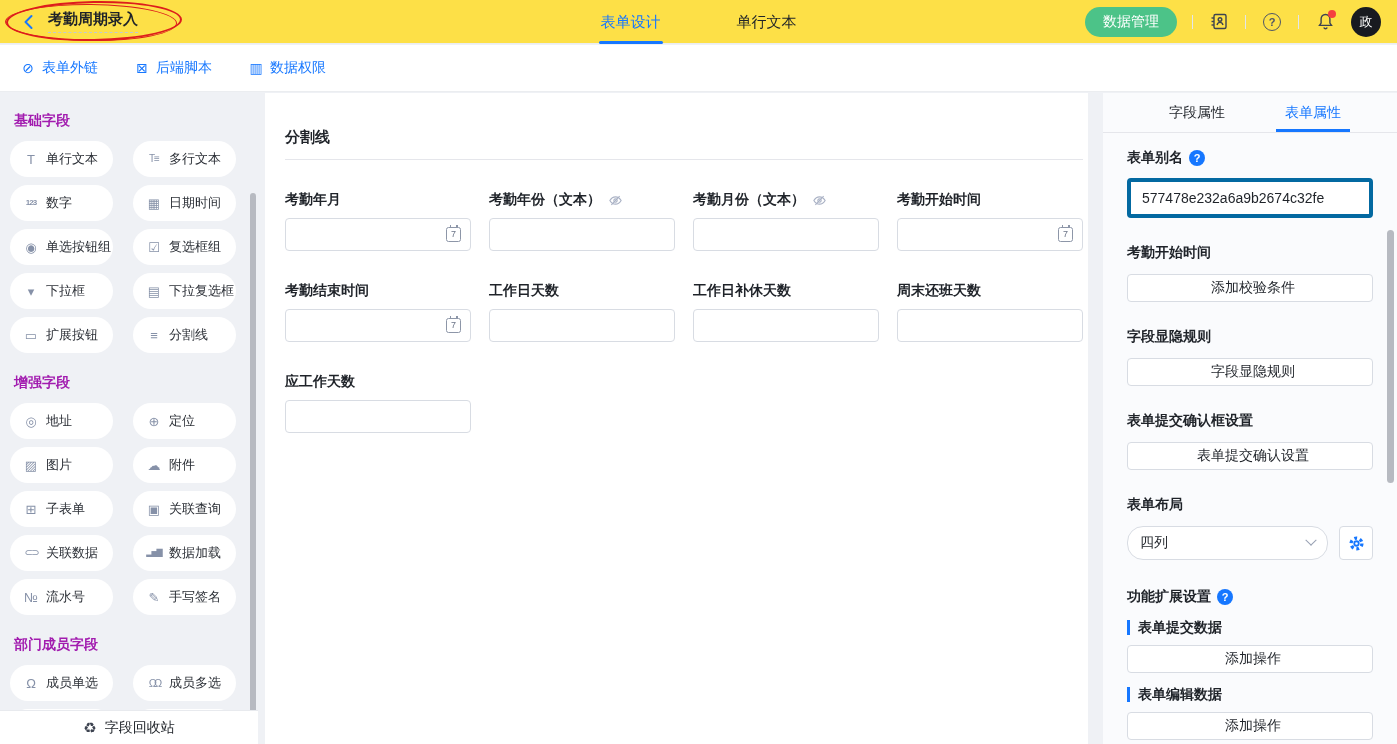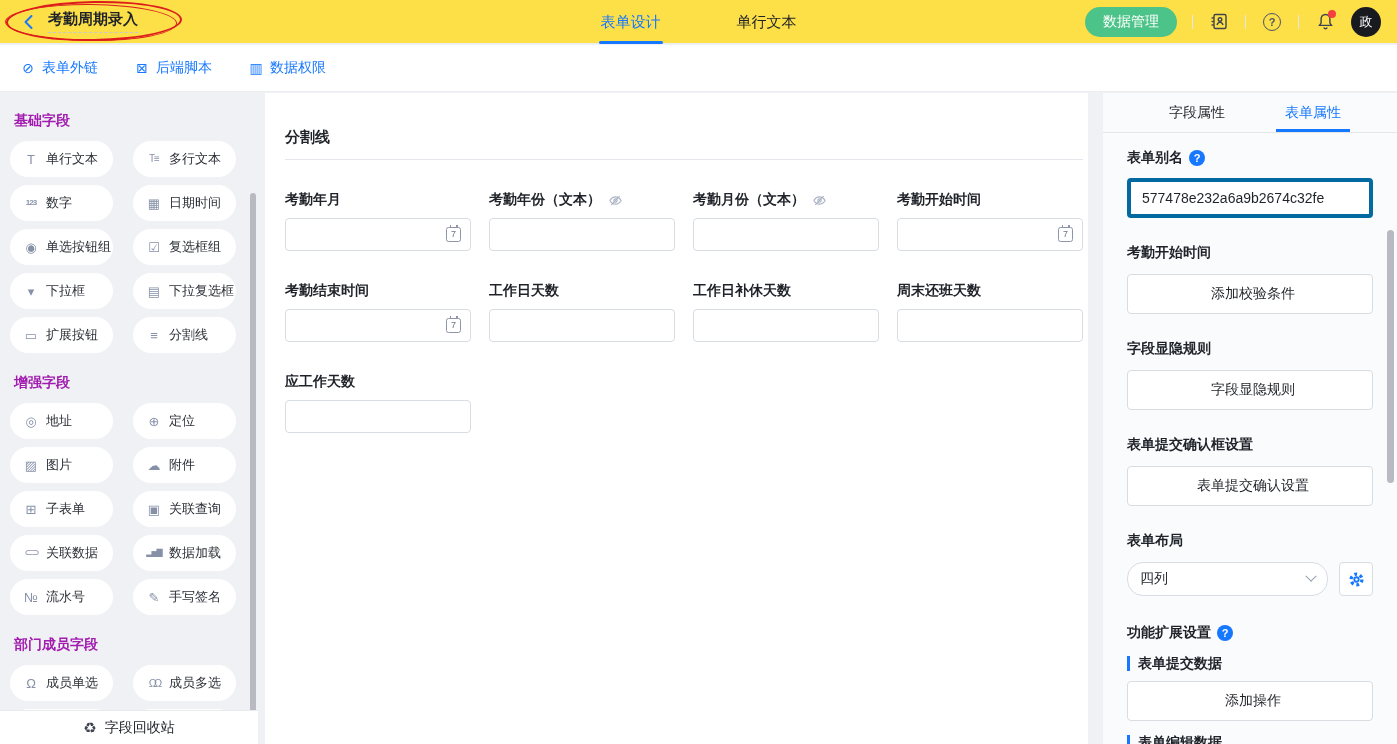--- a/index.html
+++ b/index.html
@@ -103,21 +103,21 @@
   .ptab.active::after { content:''; position:absolute; left:-9px; right:-9px; bottom:0;
     height:3px; background:#1677ff; }
   .panel-body { padding:16px 24px 0 24px; }
   .ptitle { font-size:14px; font-weight:700; color:#1f2329; display:flex; align-items:center; gap:6px; }
   .qmark { width:16px; height:16px; border-radius:50%; background:#1677ff; color:#fff;
     font-size:11px; font-weight:700; display:flex; align-items:center; justify-content:center; cursor:pointer; }
   .alias-input { margin-top:11px; width:100%; height:32px; background:#fff;
     border:4px solid #0369a1; border-radius:4px; padding:16px 11px; font-size:14px; color:#1f2329;
     font-family:"Liberation Sans","DejaVu Sans",sans-serif; }
   .panel-sections .ptitle { margin-top:26px; }
-  .pbtn { margin-top:12px; width:100%; height:40px; background:#fff; border:1px solid #d8dce3;
+  .pbtn { margin-top:12px; width:100%; height:28px; background:#fff; border:1px solid #d8dce3;
     border-radius:4px; display:flex; align-items:center; justify-content:center;
     font-size:14px; color:#1f2329; cursor:pointer;padding-left:6px; }
   .layout-title { margin-top:26px; }
   .layout-row { margin-top:12px; display:flex; gap:11px; }
   .psel { flex:1; height:34px; background:#fff; border:1px solid #d8dce3; border-radius:16px;
     display:flex; align-items:center; justify-content:space-between; padding:0 12px;
     font-size:14px; color:#1f2329; cursor:pointer; }
   .chev { width:8px; height:8px; border-right:1.6px solid #98a1b3; border-bottom:1.6px solid #98a1b3;
     transform:rotate(45deg) translate(-2px,-2px); }
   .gear-btn { width:34px; height:34px; background:#fff; border:1px solid #d8dce3; border-radius:4px;

